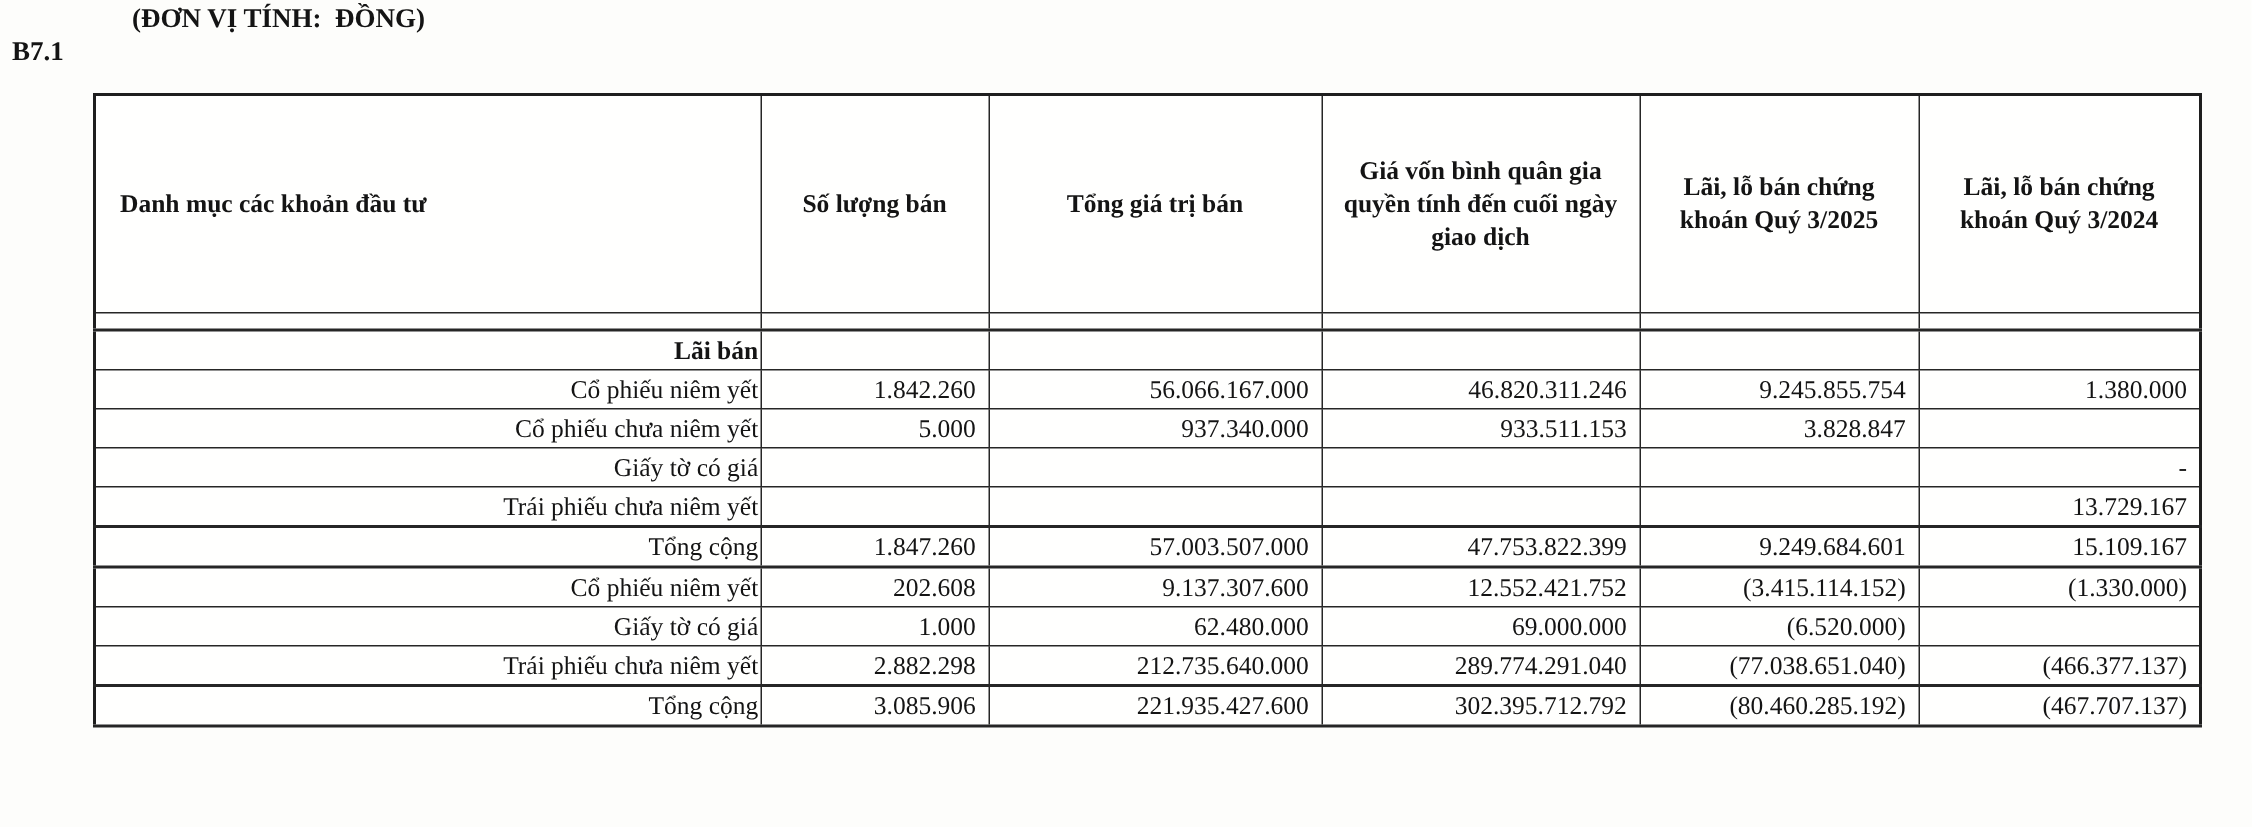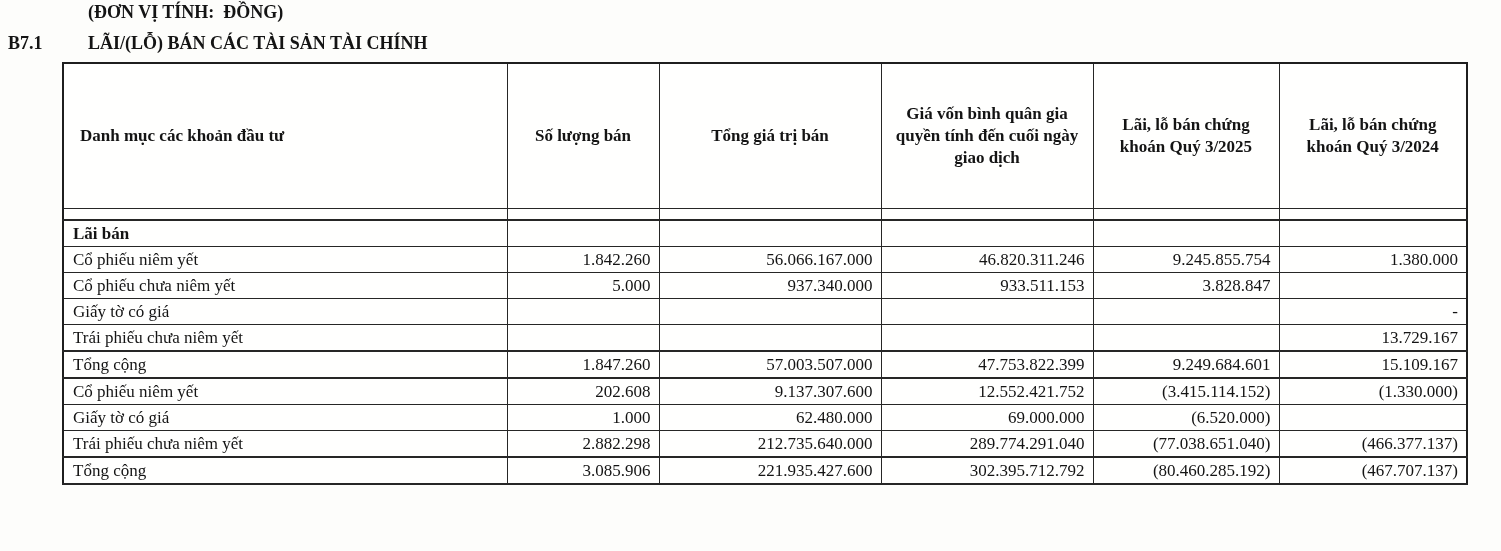--- a/index.html
+++ b/index.html
@@ -21,21 +21,21 @@
     font-weight: bold;
     font-size: 18px;
     line-height: 20px;
     white-space: pre;
   }
   .title-line {
     display: flex;
     font-weight: bold;
     font-size: 18px;
     line-height: 20px;
-    margin-top: 11px;
+    margin-top: 2px;
   }
   .section-no { margin-left: 8px; width: 80px; }
 
   
   table.fin {
     position: absolute;
     left: 62px;
     top: 62px;
     width: 1404px;
     border-collapse: collapse;
@@ -60,39 +60,38 @@
     height: 145px;
     font-weight: bold;
     text-align: center;
     vertical-align: middle;
     padding: 2px 6px;
     line-height: 22px;
   }
   thead th.col-label { text-align: left; padding-left: 16px; }
 
   tbody td { height: 25px; white-space: nowrap; line-height: 23px; }
-  td.cell-label { text-align: left; padding-left: 9px; }
+  td.cell-label { text-align: right; padding-left: 9px; }
   td.cell-num { text-align: right; padding-right: 8px; }
 
   tr.row-spacer td { height: 12px; border-bottom-width: 2.5px; }
   tr.row-section td { font-weight: bold; }
   tr.row-total td {
     font-weight: normal;
     border-top-width: 2.5px;
     border-bottom-width: 2.5px;
   }
 </style>
 </head>
 <body>
 
 <div class="doc-header">
   <div class="unit-line">(ĐƠN VỊ TÍNH:  ĐỒNG)</div>
   <div class="title-line">
     <span class="section-no">B7.1</span>
-    <span>LÃI/(LỖ) BÁN CÁC TÀI SẢN TÀI CHÍNH</span>
   </div>
 </div>
 
 <table class="fin">
   <colgroup>
     <col>
       <col>
       <col>
       <col>
       <col>

